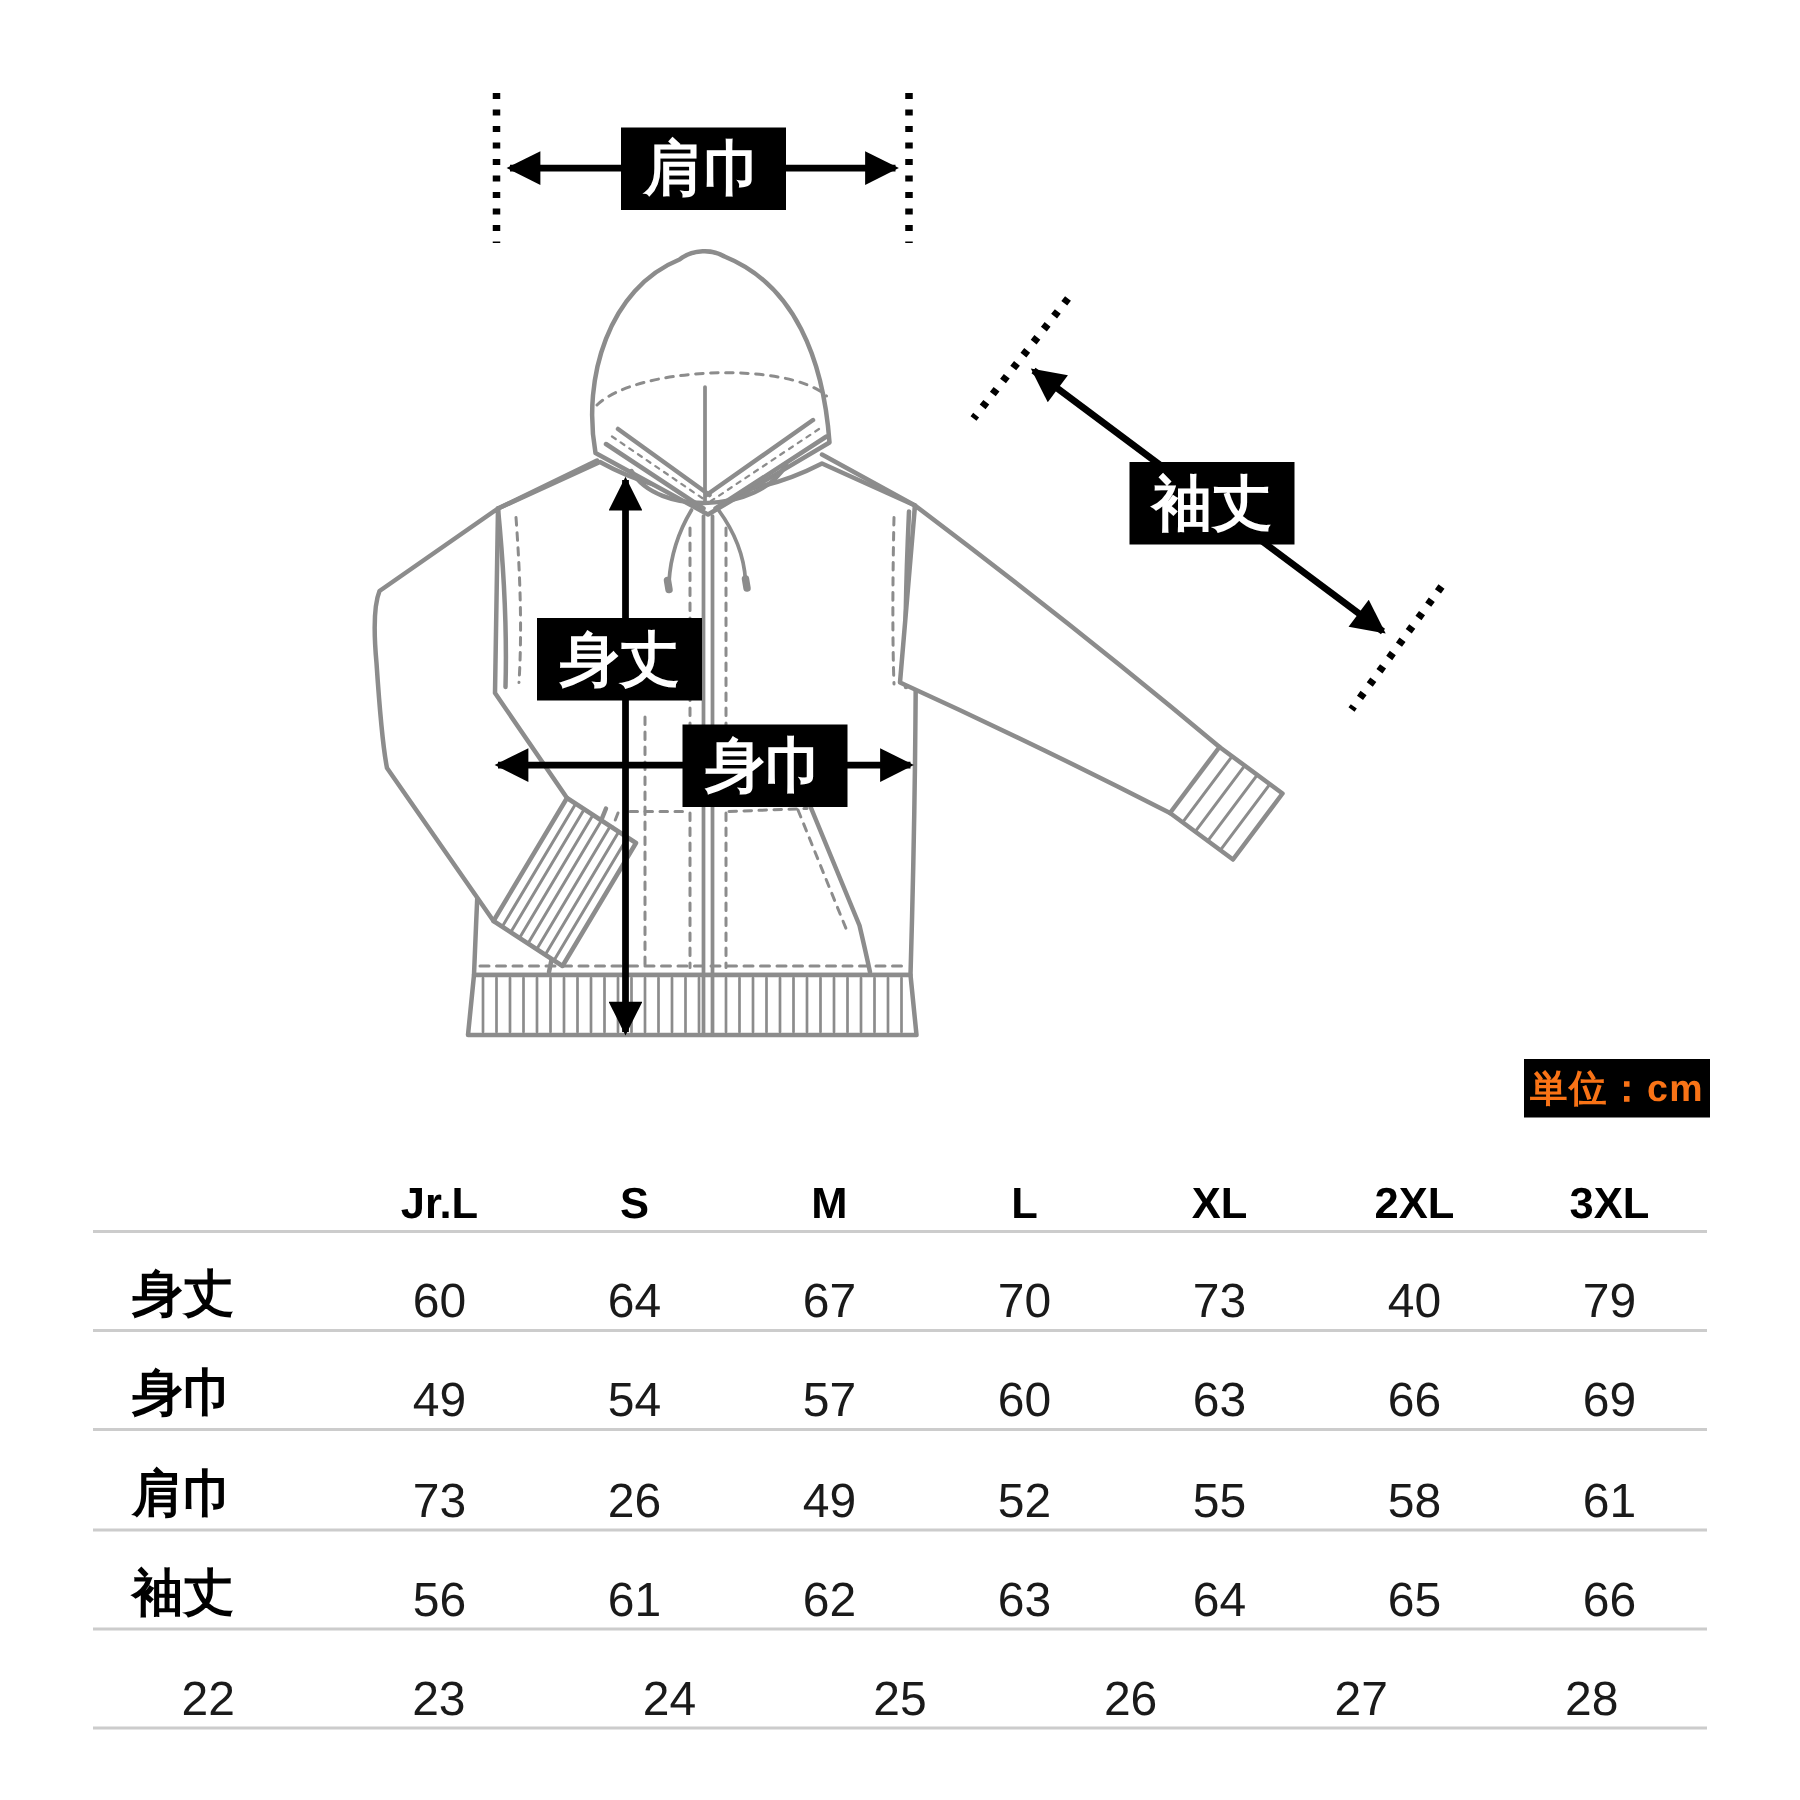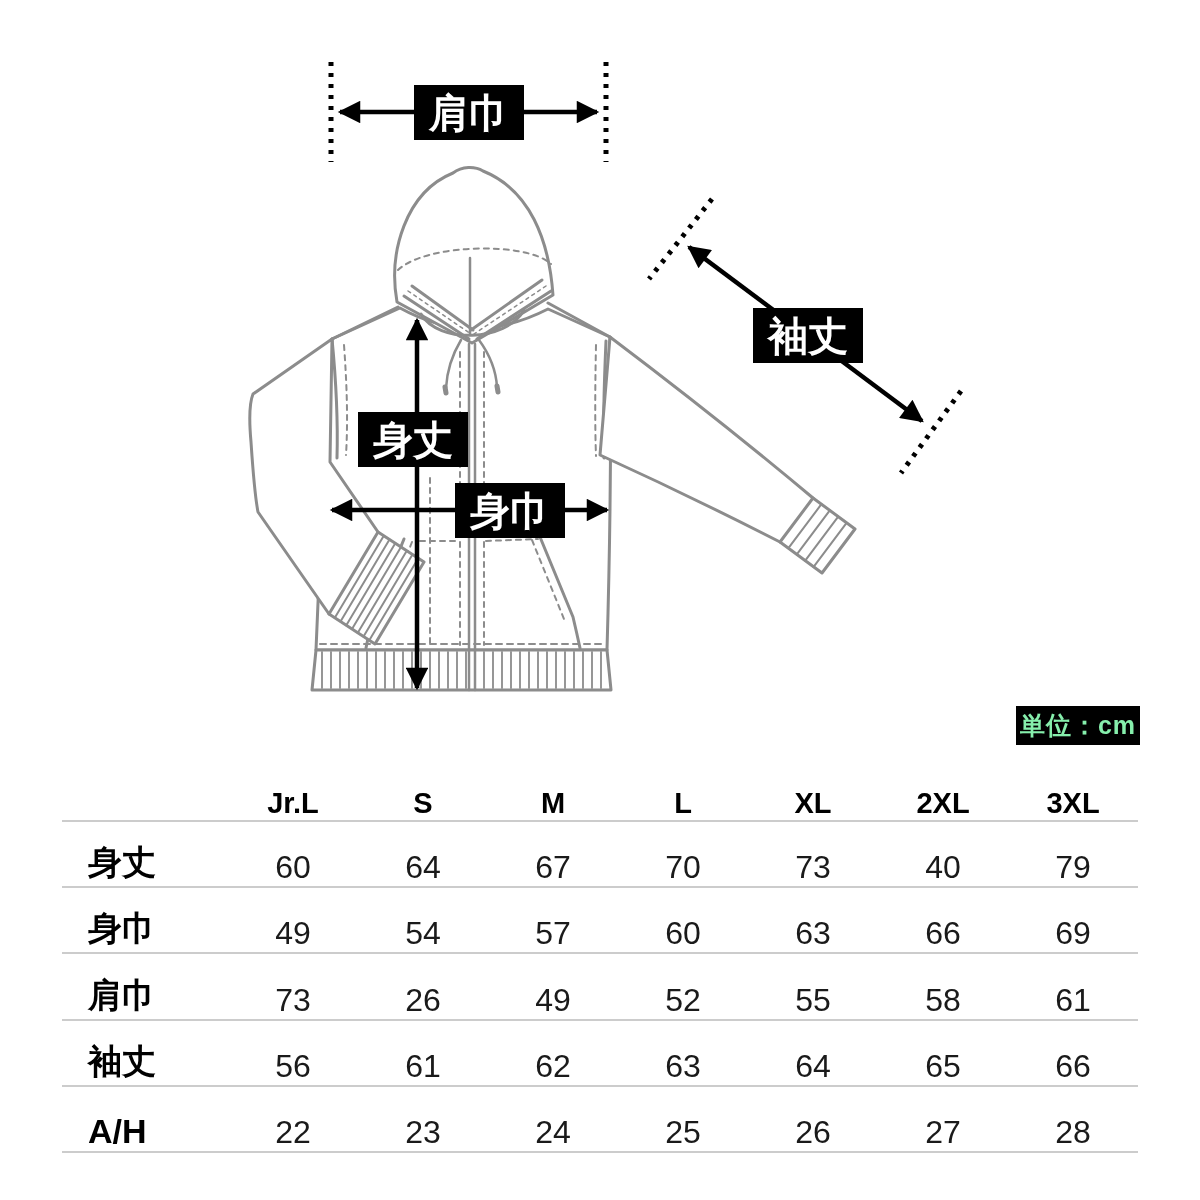--- a/index.html
+++ b/index.html
@@ -10,21 +10,21 @@
     font-family: "Liberation Sans", "DejaVu Sans", sans-serif;
     overflow: hidden;
   }
   .diagram-svg {
     position: absolute; left: 0; top: 0;
     width: 1200px; height: 756px;
   }
   .unit-badge {
     position: absolute; left: 1016px; top: 706px;
     width: 124px; height: 39px;
-    background: #000000; color: #86efac;
+    background: #000000; color: #f97316;
     font-size: 25px; font-weight: bold;
     display: flex; align-items: center; justify-content: center;
     letter-spacing: 1px;
     white-space: nowrap;
   }
   .size-table {
     position: absolute; left: 62px; top: 755px;
     width: 1076px;
   }
   .tr {
@@ -204,21 +204,20 @@
     <div class="cell">56</div>
     <div class="cell">61</div>
     <div class="cell">62</div>
     <div class="cell">63</div>
     <div class="cell">64</div>
     <div class="cell">65</div>
     <div class="cell">66</div>
   </div>
 
   <div class="tr last">
-    <div class="cell rowlabel">A/H</div>
     <div class="cell">22</div>
     <div class="cell">23</div>
     <div class="cell">24</div>
     <div class="cell">25</div>
     <div class="cell">26</div>
     <div class="cell">27</div>
     <div class="cell">28</div>
   </div>
 </div>
 

